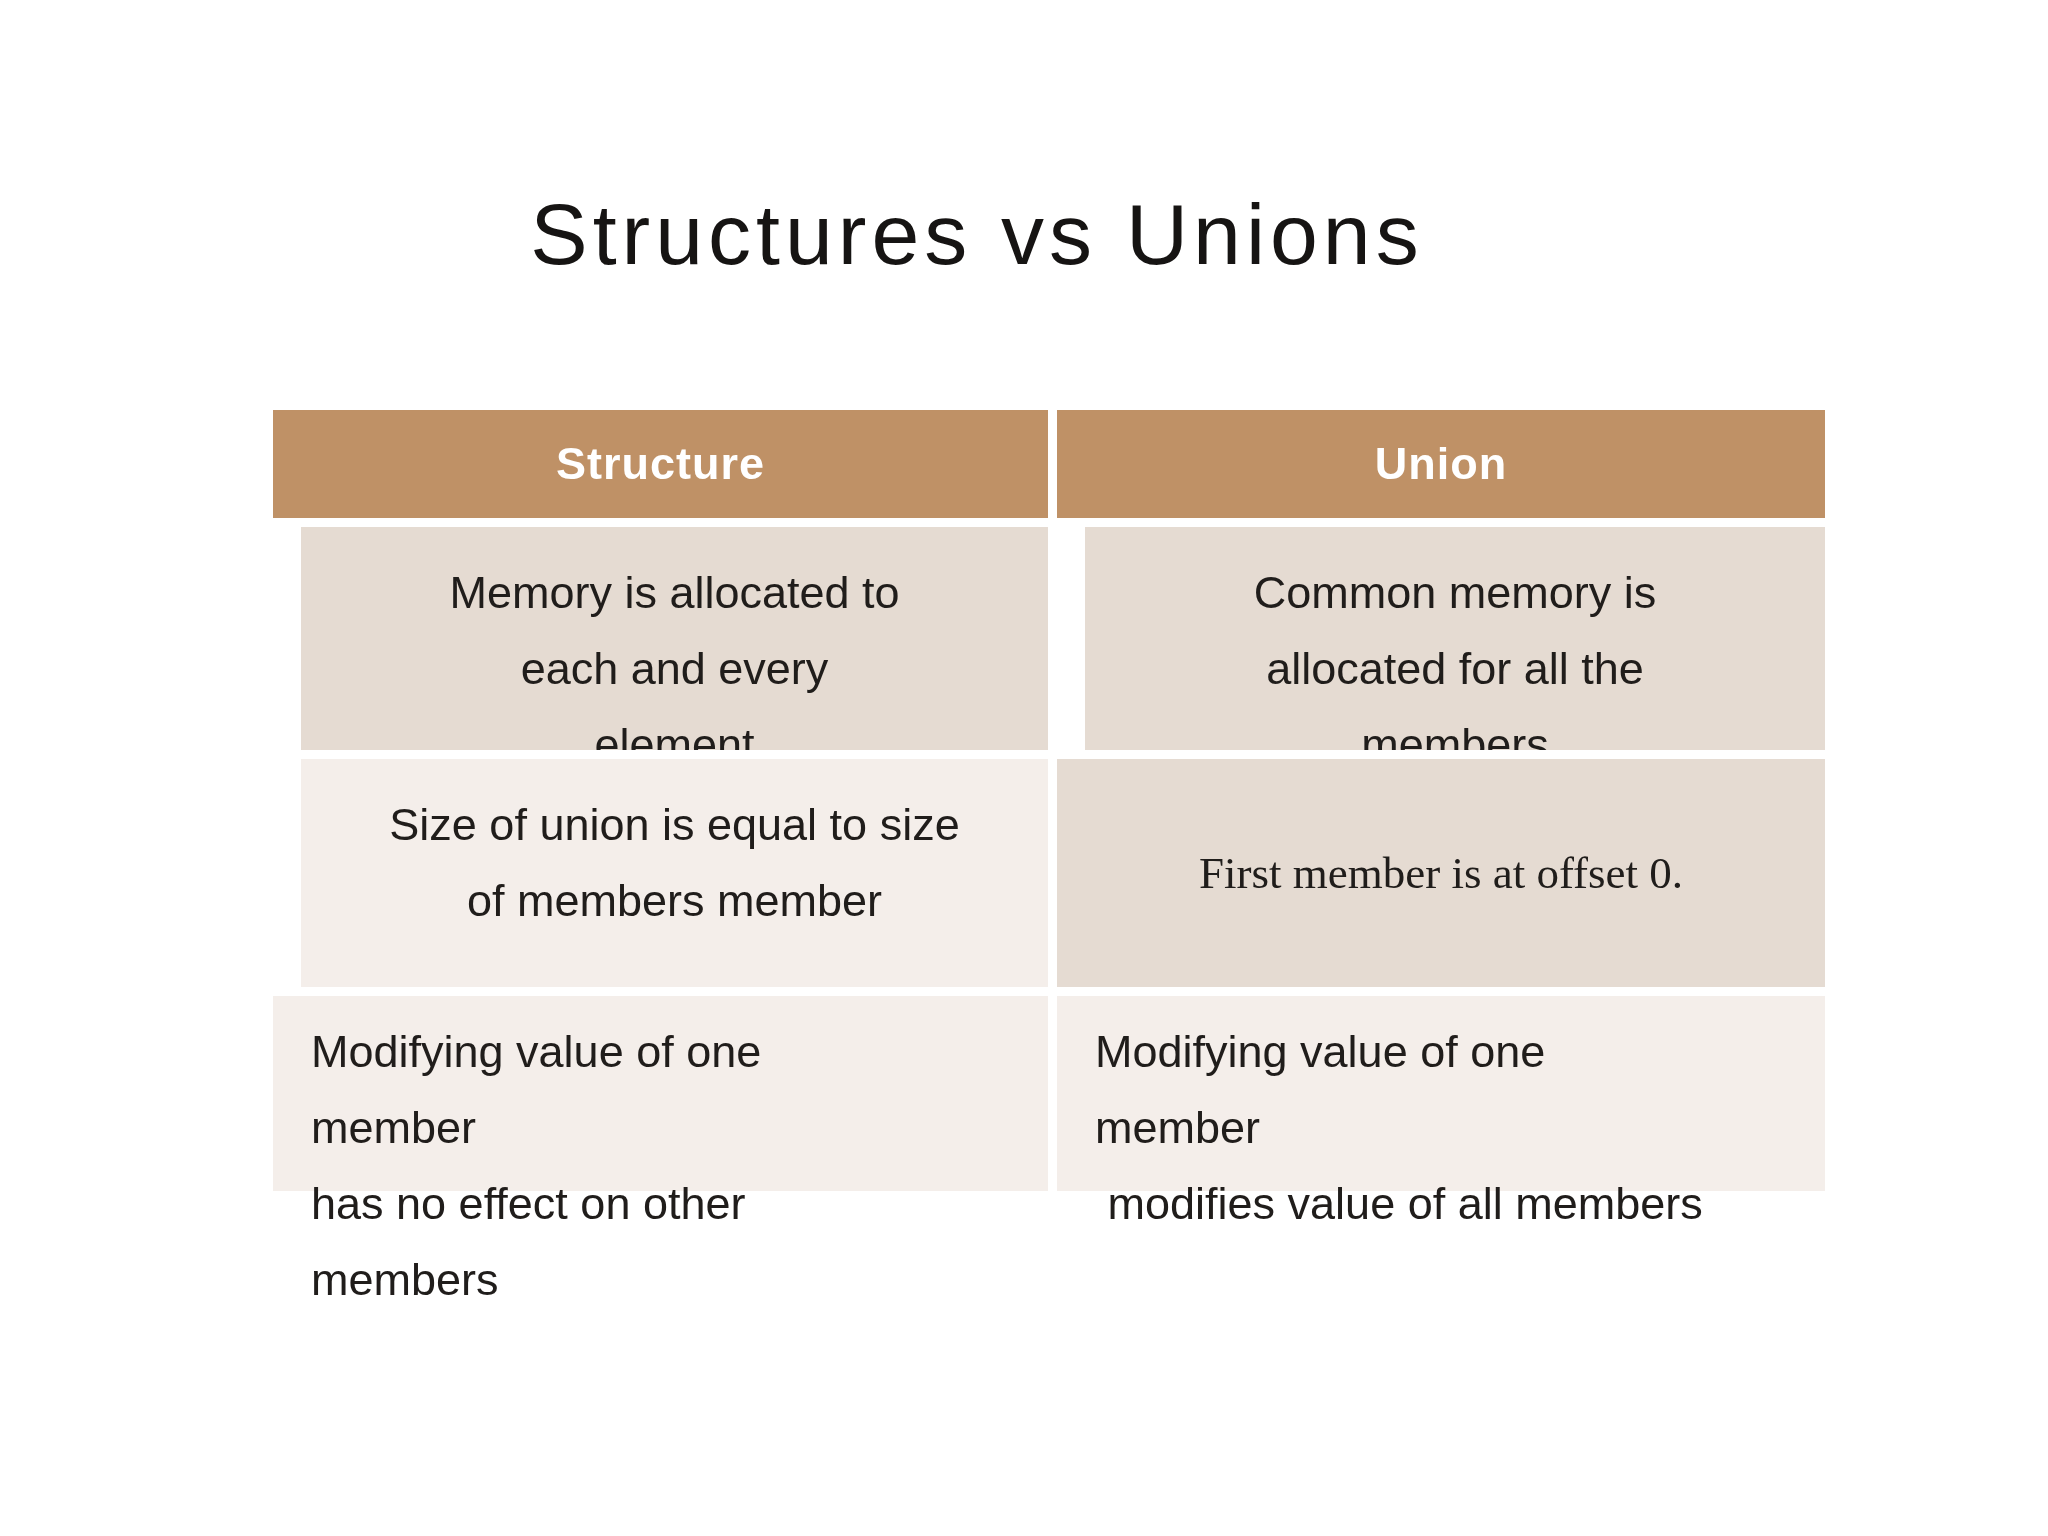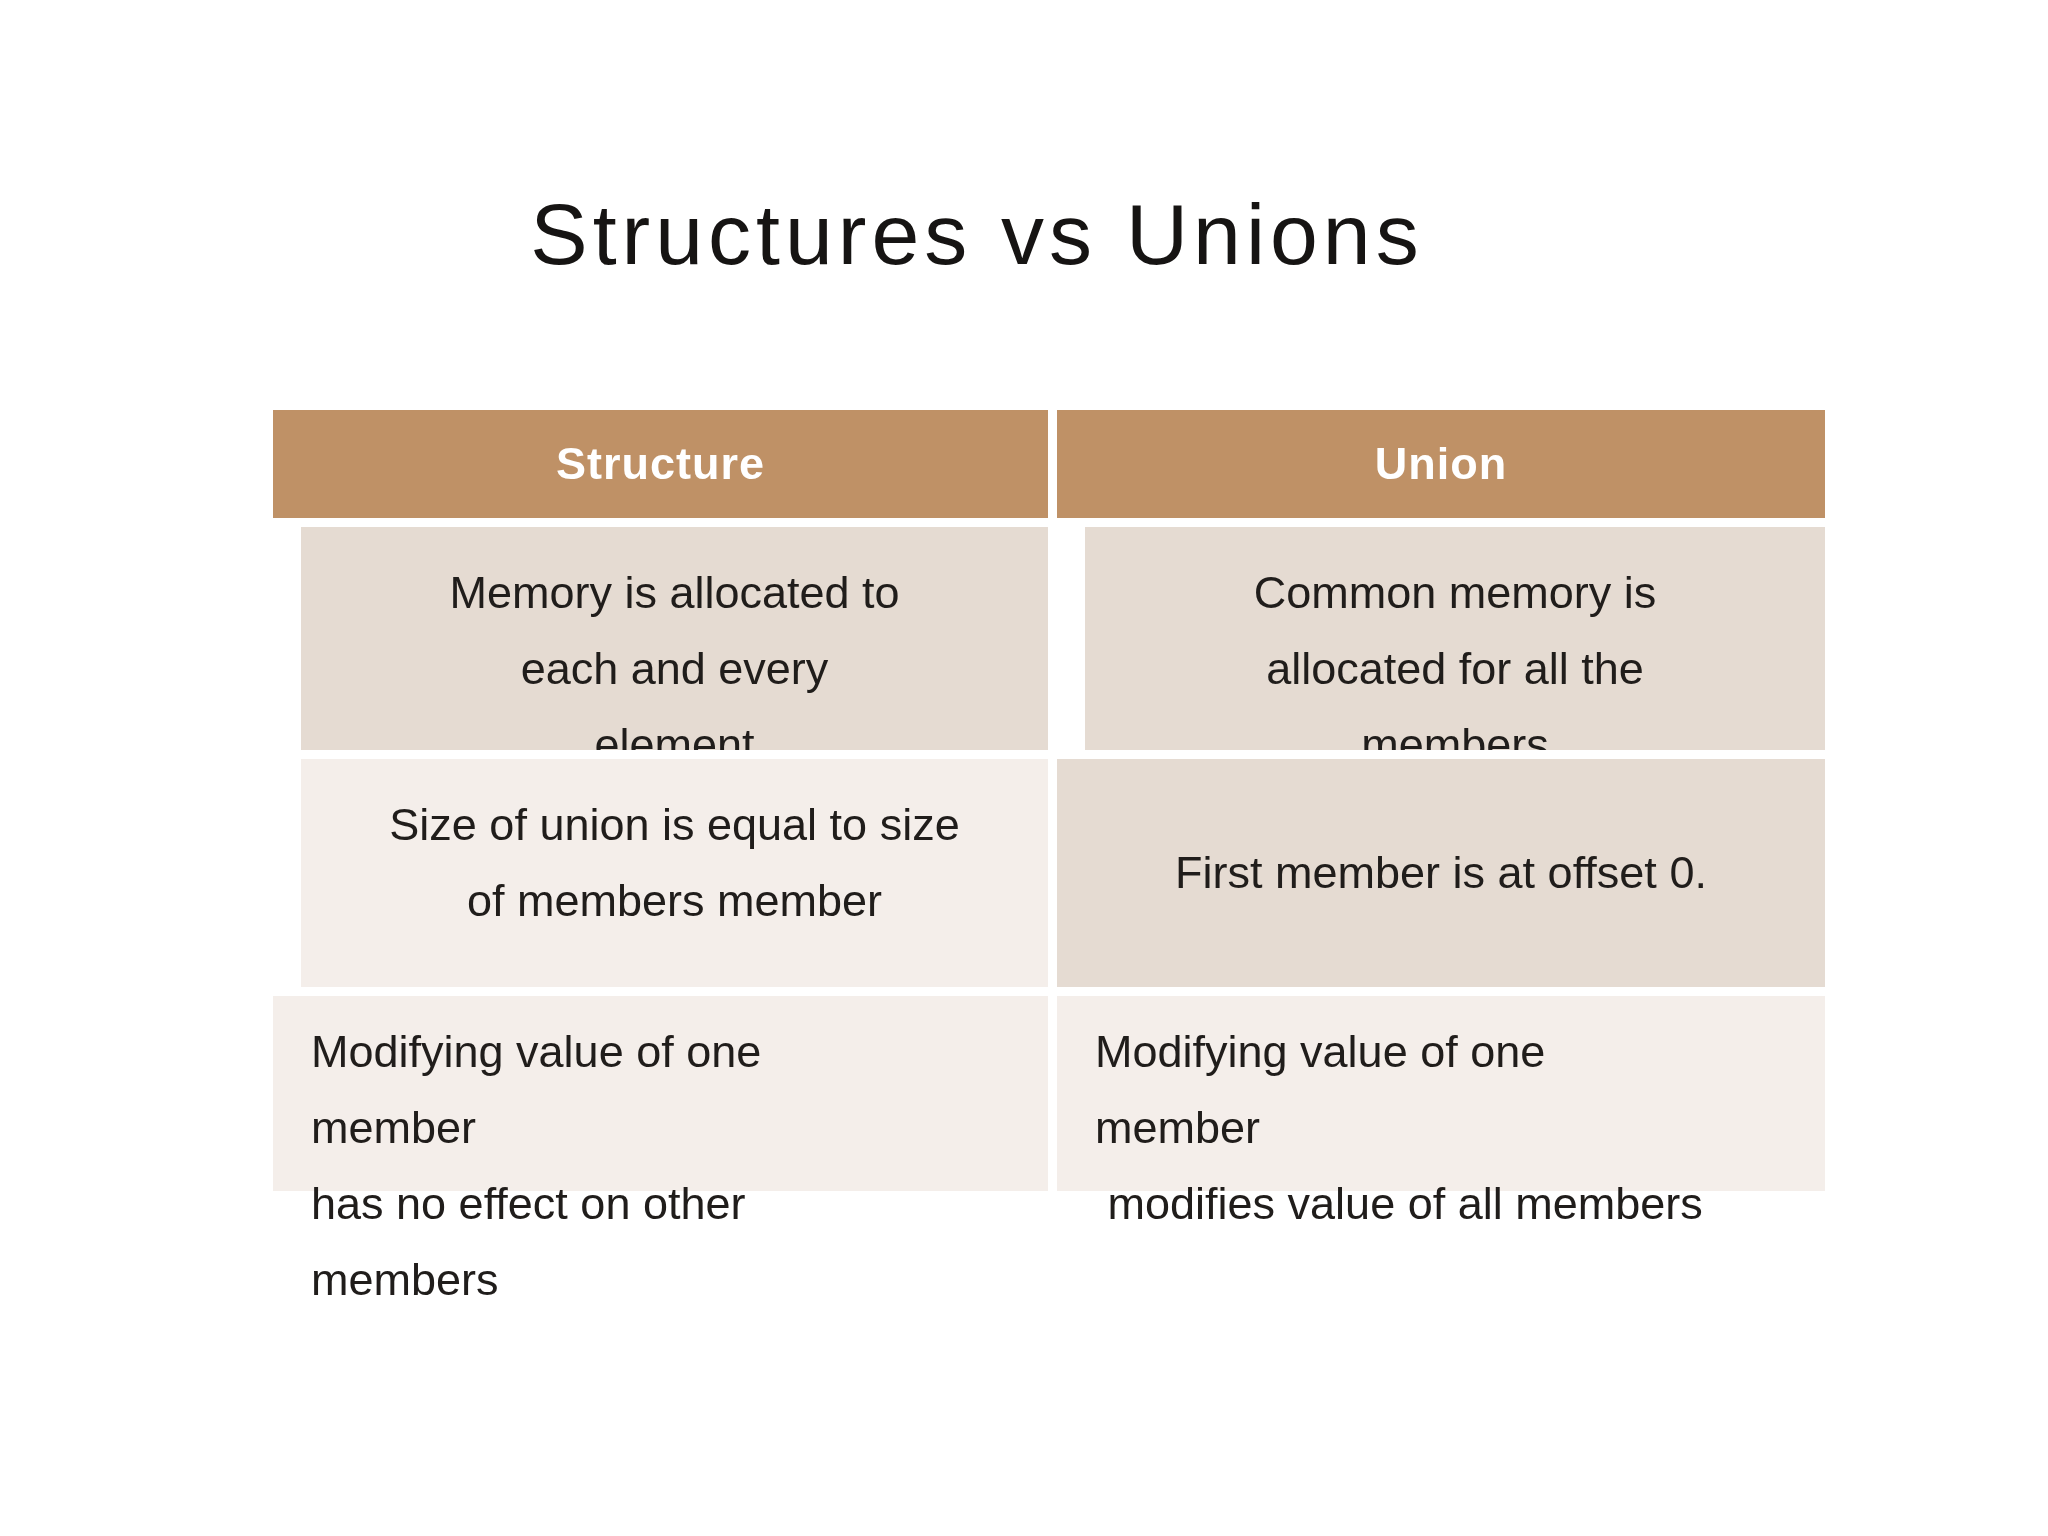--- a/index.html
+++ b/index.html
@@ -74,20 +74,21 @@
     text-align: center;
     padding: 28px 20px 0 20px;
     margin-left: 28px;
   }
   .cell.center-mid {
     text-align: center;
     display: flex;
     align-items: center;
     justify-content: center;
     padding: 0 23px;
+    font-family: Liberation Serif, serif;
   }
   .cell.left-top {
     text-align: left;
     padding: 18px 24px 6px 38px;
     overflow: visible;            
   }
 </style>
 </head>
 <body>
 

